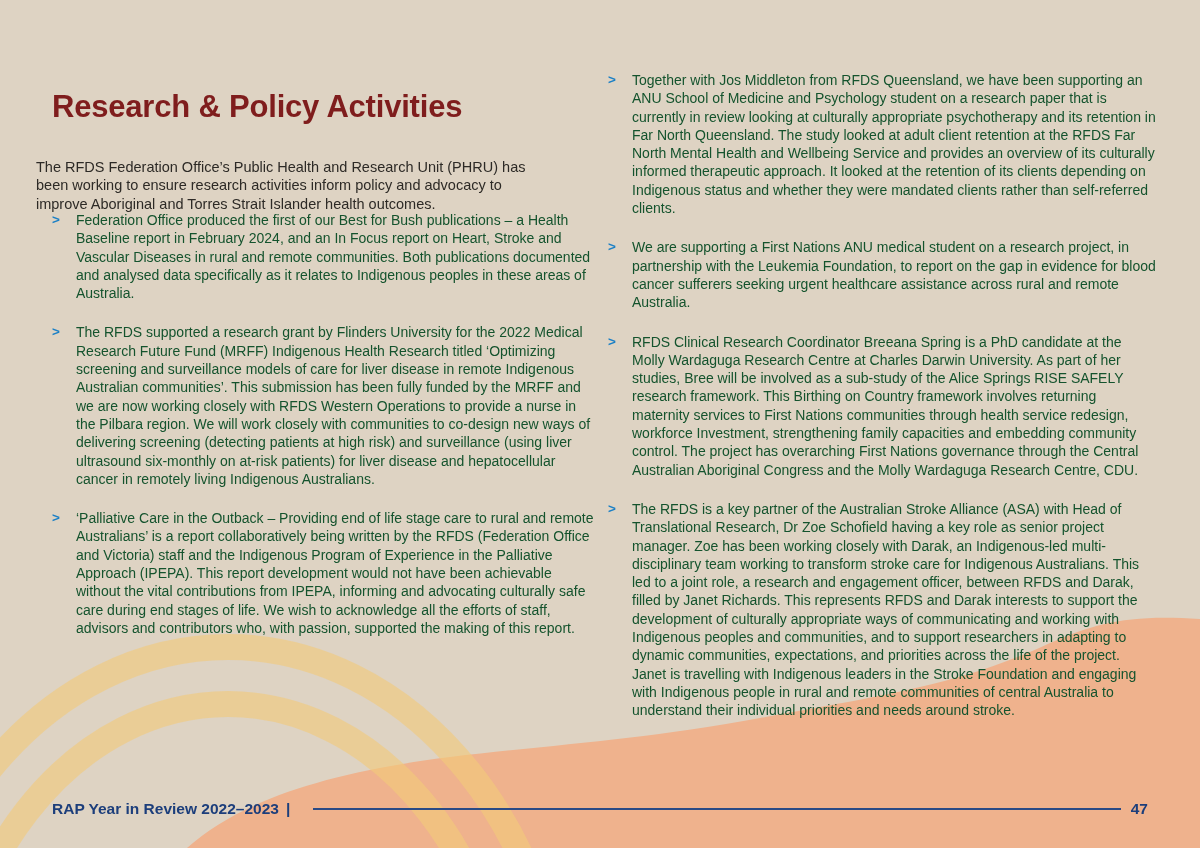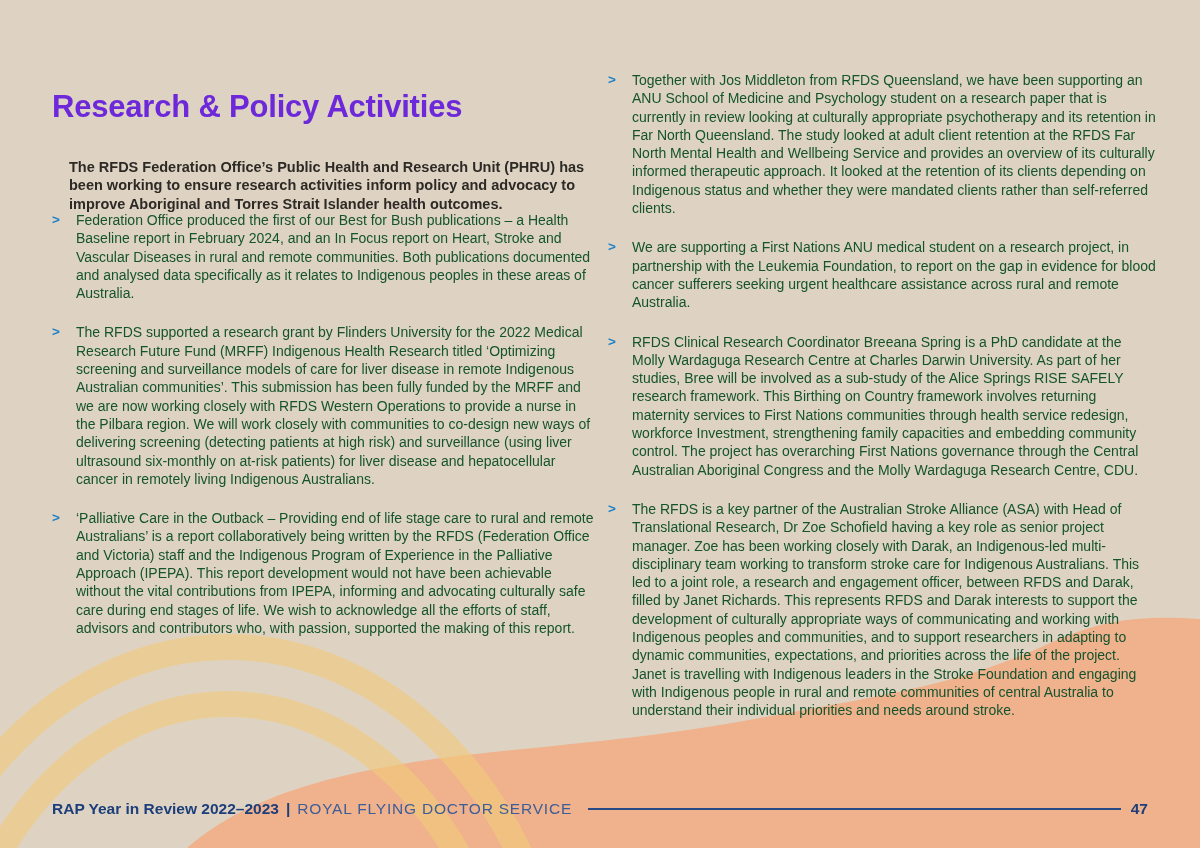--- a/index.html
+++ b/index.html
@@ -10,25 +10,25 @@
     overflow:hidden;
     font-family:"Liberation Sans", sans-serif;
     color:#2d2a26;
   }
   .deco{position:absolute;left:0;top:0;z-index:0;}
   .content{position:absolute;inset:0;z-index:1;}
 
   .page-title{
     position:absolute;left:52px;top:68px;
     font-size:31px;line-height:36px;font-weight:700;
-    color:#6d28d9;letter-spacing:-0.2px;
+    color:#7f1d1d;letter-spacing:-0.2px;
   }
   .intro{
-    position:absolute;left:69px;top:143px;width:516px;
-    font-size:14.5px;line-height:18.5px;font-weight:700;
+    position:absolute;left:36px;top:143px;width:516px;
+    font-size:14.5px;line-height:18.5px;font-weight:400;
     color:#2d2a26;
   }
   .col{position:absolute;margin:0;padding:0;list-style:none;}
   .col-left{left:52px;top:211px;width:545px;}
   .col-right{left:608px;top:71px;width:548px;}
   .col li{
     display:flex;align-items:flex-start;
     margin:0 0 21px 0;
     font-size:14px;line-height:18.3px;
   }
@@ -102,19 +102,18 @@
       </li>
       <li>
         <span class="marker">&gt;</span>
         <span class="btext">The RFDS is a key partner of the Australian Stroke Alliance (ASA) with Head of Translational Research, Dr Zoe Schofield having a key role as senior project manager. Zoe has been working closely with Darak, an Indigenous-led multi-disciplinary team working to transform stroke care for Indigenous Australians. This led to a joint role, a research and engagement officer, between RFDS and Darak, filled by Janet Richards. This represents RFDS and Darak interests to support the development of culturally appropriate ways of communicating and working with Indigenous peoples and communities, and to support researchers in adapting to dynamic communities, expectations, and priorities across the life of the project. Janet is travelling with Indigenous leaders in the Stroke Foundation and engaging with Indigenous people in rural and remote communities of central Australia to understand their individual priorities and needs around stroke.</span>
       </li>
     </ul>
 
     <div class="footer">
       <span class="f-bold">RAP Year in Review 2022–2023</span>
       <span class="f-sep">|</span>
-      <span class="f-org">ROYAL FLYING DOCTOR SERVICE</span>
       <span class="f-line"></span>
       <span class="f-page">47</span>
     </div>
 
   </div>
 </div>
 
 </body></html>

